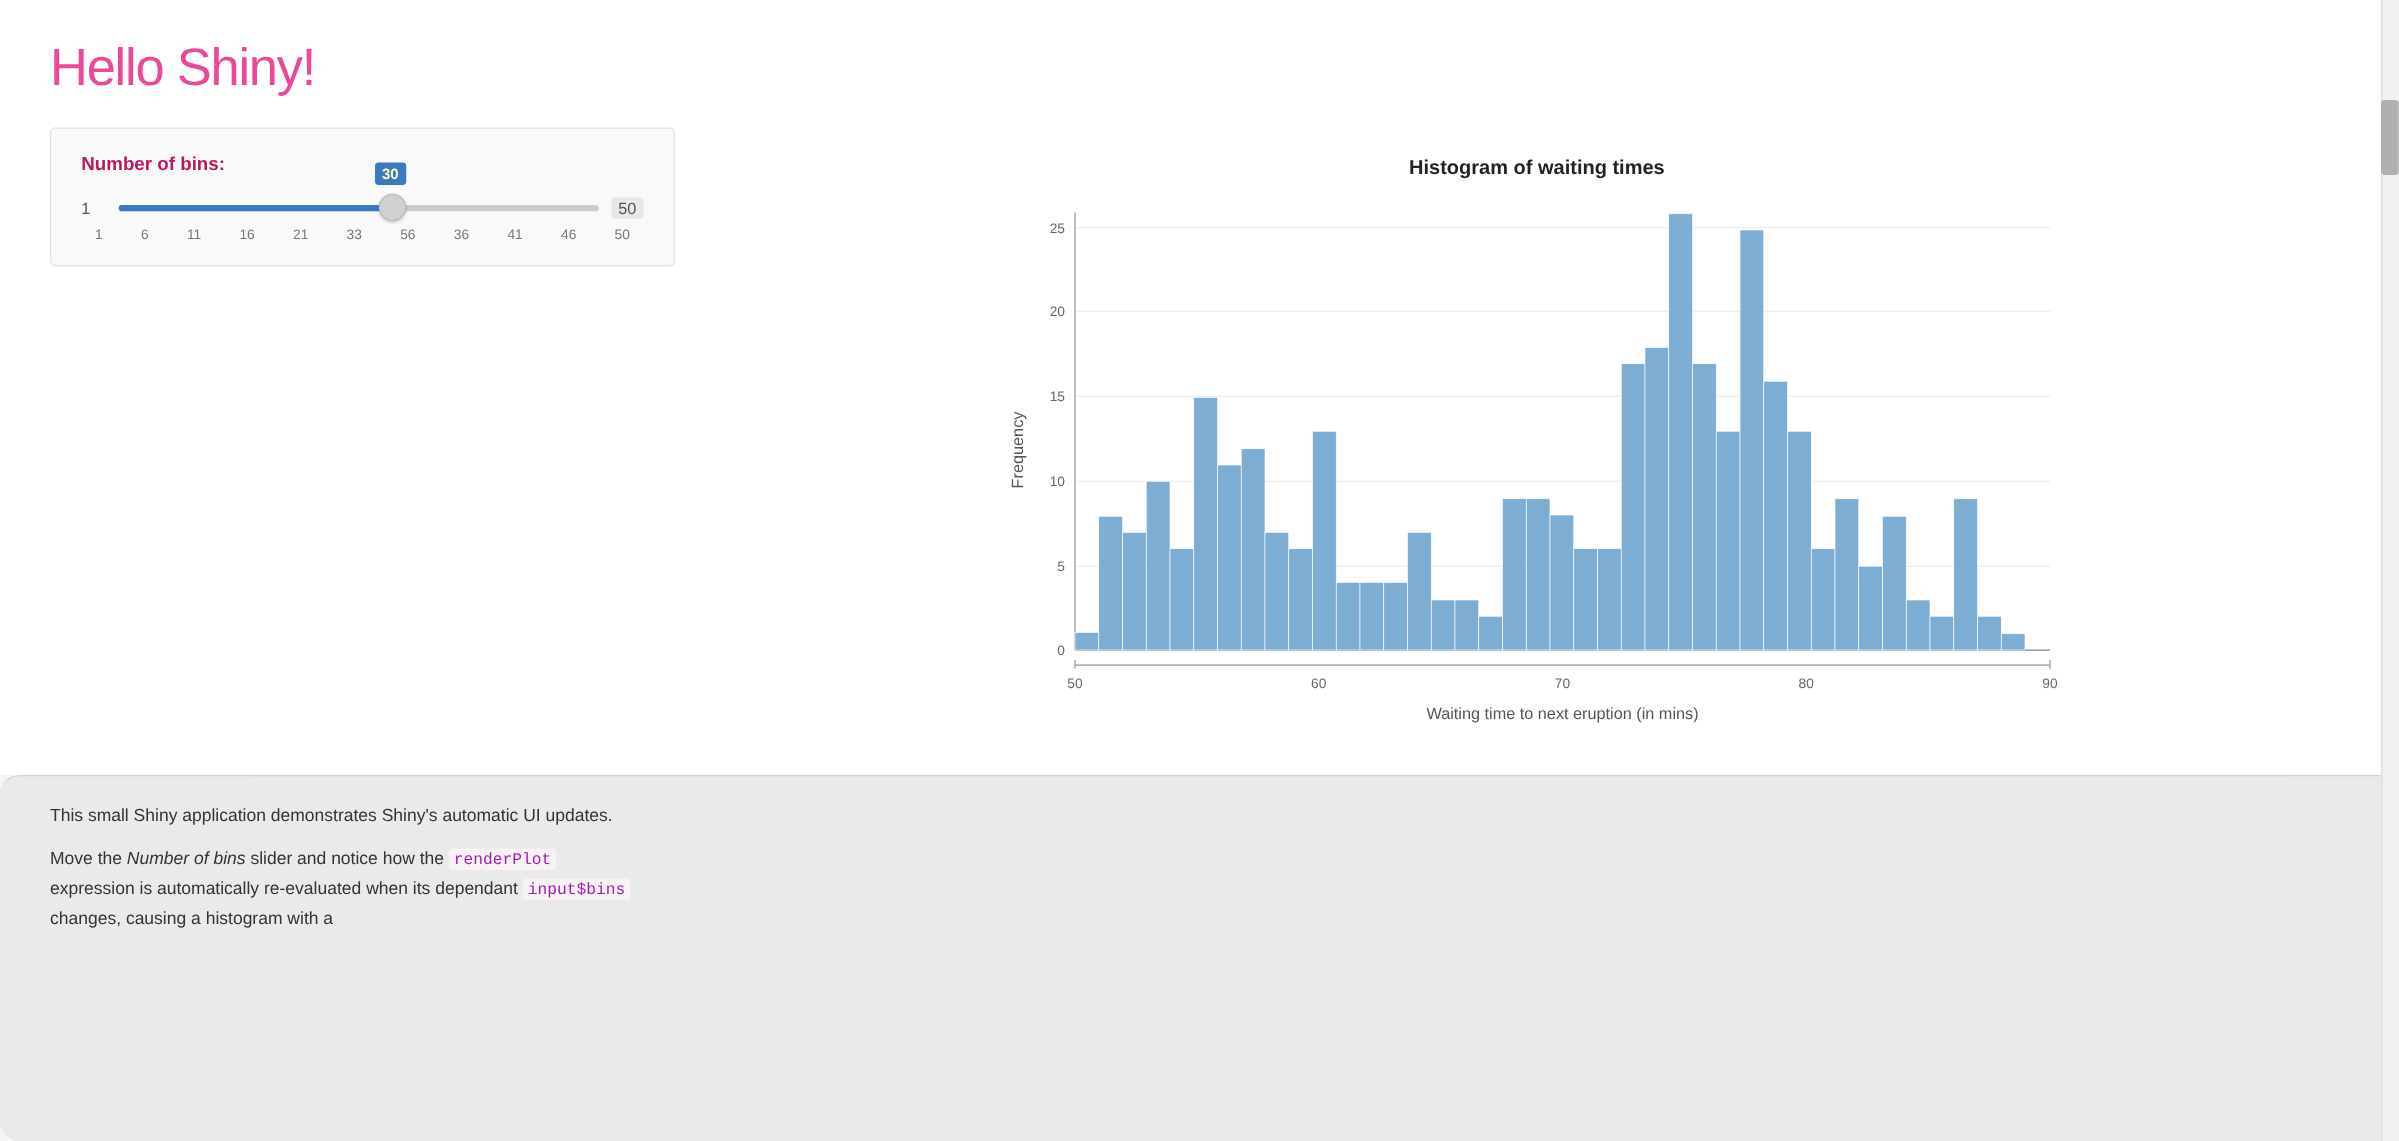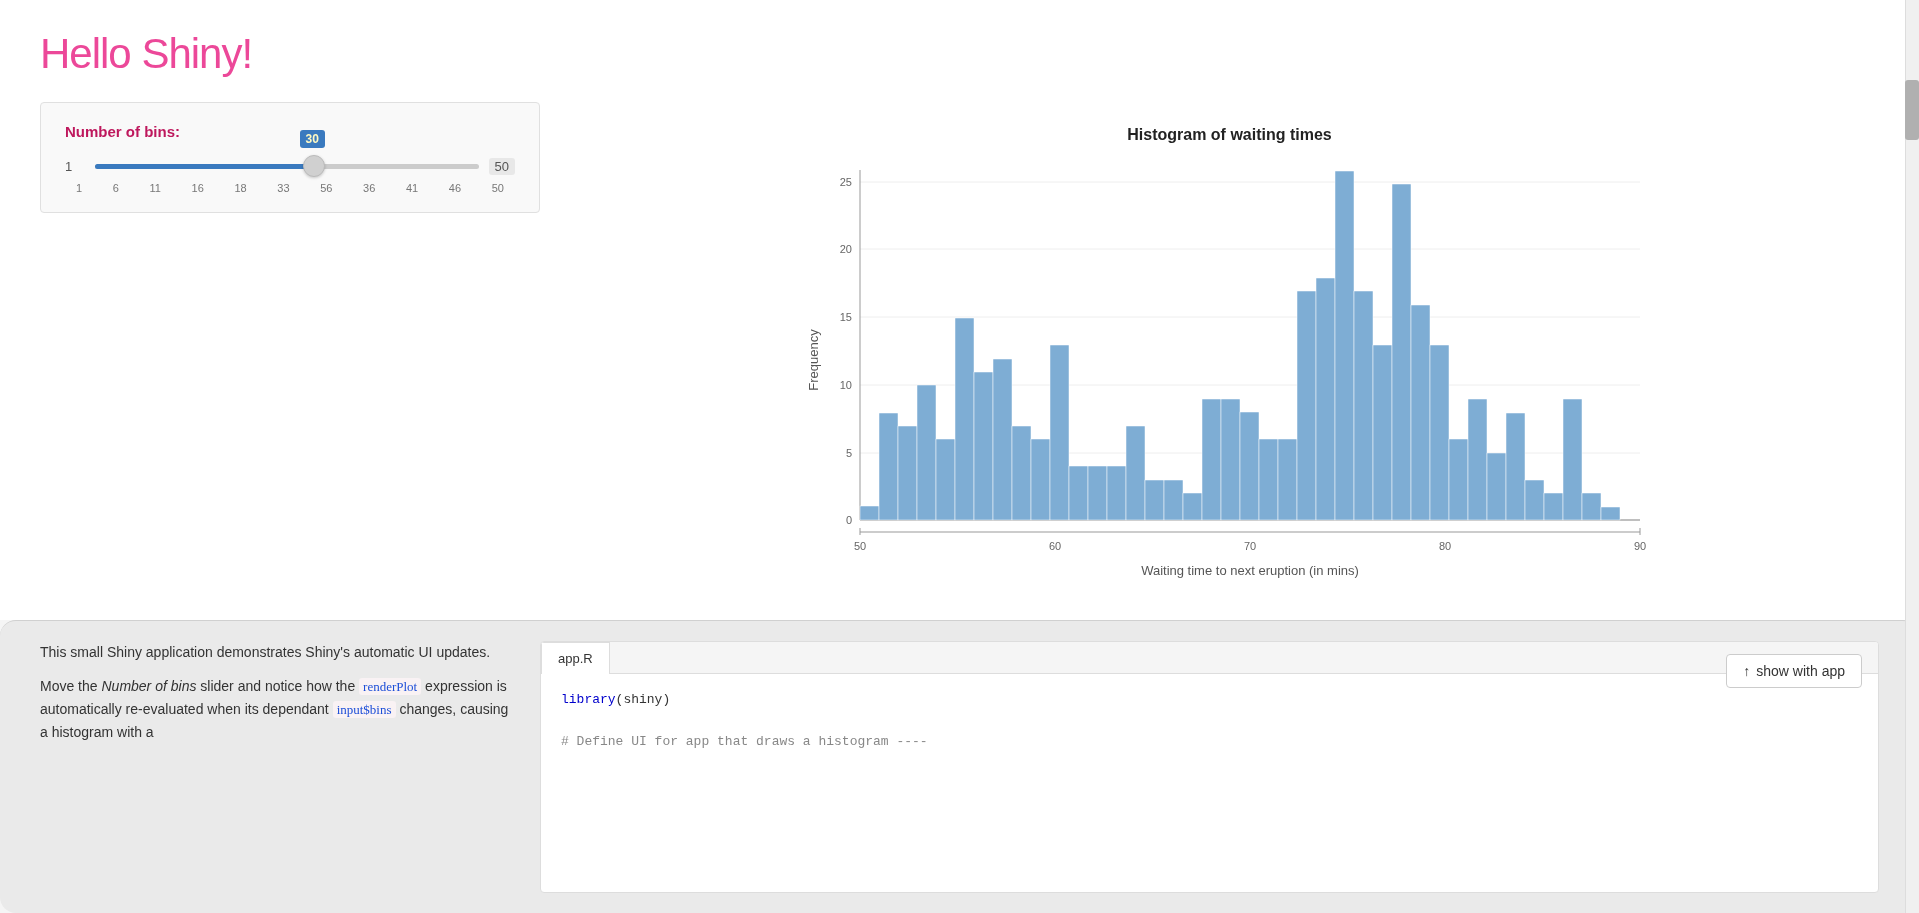--- a/index.html
+++ b/index.html
@@ -203,23 +203,23 @@
       font-size: 14px;
       color: #333;
       line-height: 1.6;
     }
 
     .description-area p {
       margin-bottom: 12px;
     }
 
     .code-inline {
-      font-family: Liberation Serif, serif;
+      font-family: Liberation Mono, monospace;
       font-size: 13px;
-      color: #1d4ed8;
+      color: #a21caf;
       background: #f9f2f4;
       padding: 1px 4px;
       border-radius: 3px;
     }
 
     .code-panel {
       flex: 1;
       background: #fff;
       border: 1px solid #ddd;
       border-radius: 4px;
@@ -295,21 +295,21 @@
             <div class="slider-thumb"></div>
           </div>
         </div>
         <span class="slider-max">50</span>
       </div>
       <div class="slider-ticks">
         <span class="slider-tick">1</span>
         <span class="slider-tick">6</span>
         <span class="slider-tick">11</span>
         <span class="slider-tick">16</span>
-        <span class="slider-tick">18</span>
+        <span class="slider-tick">21</span>
         <span class="slider-tick">33</span>
         <span class="slider-tick">56</span>
         <span class="slider-tick">36</span>
         <span class="slider-tick">41</span>
         <span class="slider-tick">46</span>
         <span class="slider-tick">50</span>
       </div>
     </div>
 
     <div class="chart-container">
@@ -439,31 +439,17 @@
 </div>
 
 <div class="bottom-panel">
   <div class="description-area">
     <p>This small Shiny application demonstrates Shiny's automatic UI updates.</p>
     <p>
       Move the <em>Number of bins</em> slider and notice how the <span class="code-inline">renderPlot</span> expression is automatically re-evaluated when its dependant <span class="code-inline">input$bins</span> changes, causing a histogram with a
     </p>
   </div>
 
-  <div class="code-panel">
-    <div class="code-tabs">
-      <div class="code-tab">app.R</div>
-    </div>
-    <div class="code-content">
-      <div><span class="code-keyword">library</span>(shiny)</div>
-      <div>&nbsp;</div>
-      <div><span class="code-comment"># Define UI for app that draws a histogram ----</span></div>
-    </div>
-    <button class="show-app-btn">
-      <span>↑</span>
-      <span>show with app</span>
-    </button>
-  </div>
 </div>
 
 <div class="scrollbar">
   <div class="scrollbar-thumb"></div>
 </div>
 
 </body></html>

